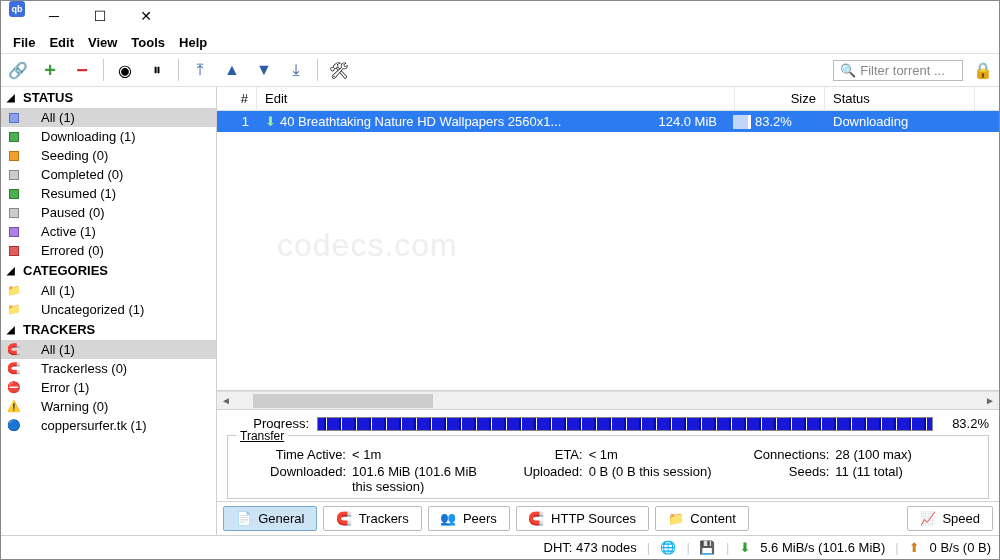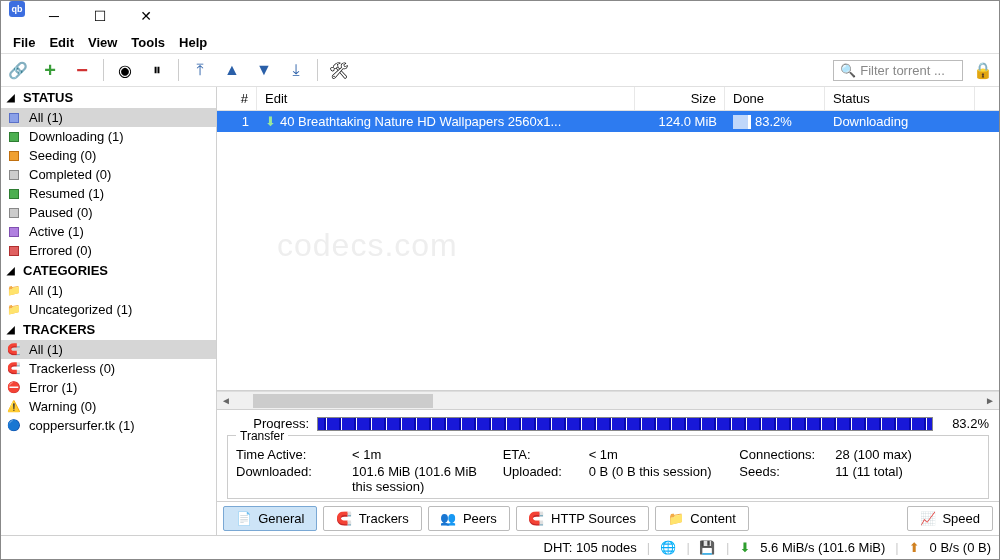--- a/index.html
+++ b/index.html
@@ -14,21 +14,21 @@
 .toolbar { height: 34px; border-top: 1px solid #e0e0e0; border-bottom: 1px solid #e0e0e0; display: flex; align-items: center; padding: 0 6px; gap: 10px; }
 .tb-btn { width: 22px; height: 22px; display: flex; align-items: center; justify-content: center; font-size: 16px; }
 .tb-sep { width: 1px; height: 22px; background: #ccc; }
 .tb-spacer { flex: 1; }
 .filter-box { border: 1px solid #bbb; padding: 2px 6px; width: 130px; display: flex; align-items: center; gap: 4px; color: #888; font-size: 12px; }
 .lock { font-size: 16px; color: #d4a017; }
 .main { flex: 1; display: flex; overflow: hidden; }
 .sidebar { width: 216px; border-right: 1px solid #d0d0d0; overflow-y: auto; background: #fff; }
 .sb-section { font-weight: bold; padding: 3px 6px; display: flex; align-items: center; gap: 4px; }
 .sb-section::before { content: "◢"; font-size: 10px; transform: rotate(0deg); display:inline-block; width:12px; }
-.sb-item { padding: 2px 6px 2px 6px; display: flex; align-items: center; gap: 8px; cursor: default; }
+.sb-item { padding: 2px 6px 2px 6px; display: flex; align-items: center; gap: 20px; cursor: default; }
 .sb-item.selected { background: #d6d6d6; }
 .sb-icon { width: 14px; height: 14px; display: inline-flex; align-items: center; justify-content: center; font-size: 11px; }
 .sq { width: 10px; height: 10px; border: 1px solid #999; }
 .sq.blue { background: #8aa0e8; border-color: #5a70c8; }
 .sq.green { background: #4caf50; border-color: #2e7d32; }
 .sq.orange { background: #f0a030; border-color: #c07010; }
 .sq.grey { background: #ccc; border-color: #888; }
 .sq.purple { background: #b080e0; border-color: #8050b0; }
 .sq.pink { background: #e080a0; border-color: #b05070; }
 .sq.red { background: #e06060; border-color: #b03030; }
@@ -57,23 +57,23 @@
 .hscroll .thumb { height:14px; background:#ccc; width:180px; margin-left:18px; }
 .hscroll .arrow { width:18px; text-align:center; font-size:10px; color:#666; }
 .hscroll .track { flex:1; }
 .details { border-top: 1px solid #d0d0d0; padding: 6px 10px 2px 10px; overflow:auto; }
 .prog-row { display: flex; align-items: center; gap: 8px; margin-bottom: 4px; }
 .prog-row .lbl { width: 82px; text-align: right; }
 .prog-bar { flex: 1; height: 14px; border: 1px solid #888; background: repeating-linear-gradient(90deg, #1818d8 0 6px, #0808b0 6px 8px, #fff 8px 9px, #1818d8 9px 15px); }
 .prog-bar.avail { background: linear-gradient(#1010c8,#1010c8); }
 .prog-row .val { width: 48px; text-align: right; }
 .fieldset { border: 1px solid #ccc; padding: 6px 8px 4px 8px; margin-top: 2px; }
-.fieldset-title { font-size: 12px; position: relative; top: -14px; background: #fff; padding: 0 4px; display: inline-block; }
+.fieldset-title { font-size: 12px; position: relative; top: -14px; background: #fff; padding: 0 4px; display: inline-block; text-decoration: underline; }
 .transfer-grid { display: grid; grid-template-columns: 110px 1fr 80px 1fr 90px 1fr; gap: 2px 6px; margin-top: -10px; font-size:12.5px; }
-.transfer-grid .k { text-align: left; }
+.transfer-grid .k { text-align: right; }
 .tabs { height: 34px; border-top: 1px solid #d0d0d0; display: flex; align-items: center; padding: 4px 6px; gap: 6px; background:#fff; }
 .tab { border: 1px solid #bbb; padding: 4px 12px; display: flex; align-items: center; gap: 6px; background: #fff; border-radius:2px; }
 .tab.active { background: #cde4f7; border-color:#7aa8d4; }
 .tabs .spacer { flex: 1; }
 .statusbar { height: 24px; border-top: 1px solid #d0d0d0; display: flex; align-items: center; justify-content: flex-end; padding: 0 8px; gap: 10px; font-size: 12px; }
 .statusbar .sep { color: #ccc; }
 .dl-ico { color: #2e9e2e; }
 .ul-ico { color: #d08020; }
 </style>
 </head>
@@ -212,21 +212,20 @@
         </div>
       </div>
   </div>
 
   <div class="content">
     <div class="table-wrap">
       <div class="thead">
         <div class="th num">#</div>
         <div class="th name">Edit</div>
         <div class="th size">Size</div>
-        <div class="th done">Done</div>
         <div class="th status">Status</div>
         <div class="th pad"></div>
       </div>
       <div class="trow">
         <div class="td num">1</div>
         <div class="td name">
             <span style="color:#9be89b">⬇</span>
             <span>40 Breathtaking Nature HD Wallpapers 2560x1...</span>
           </div>
         <div class="td size">124.0 MiB</div>
@@ -295,21 +294,21 @@
       <span class="spacer"></span>
       <div class="tab">
           <span>📈</span>
           <span>Speed</span>
         </div>
     </div>
   </div>
 </div>
 
 <div class="statusbar">
-  <span>DHT: 105 nodes</span>
+  <span>DHT: 473 nodes</span>
     <span class="sep">|</span>
   <span>🌐</span>
     <span class="sep">|</span>
   <span>💾</span>
     <span class="sep">|</span>
   <span class="dl-ico">⬇</span>
     <span>5.6 MiB/s (101.6 MiB)</span>
     <span class="sep">|</span>
   <span class="ul-ico">⬆</span>
     <span>0 B/s (0 B)</span>

